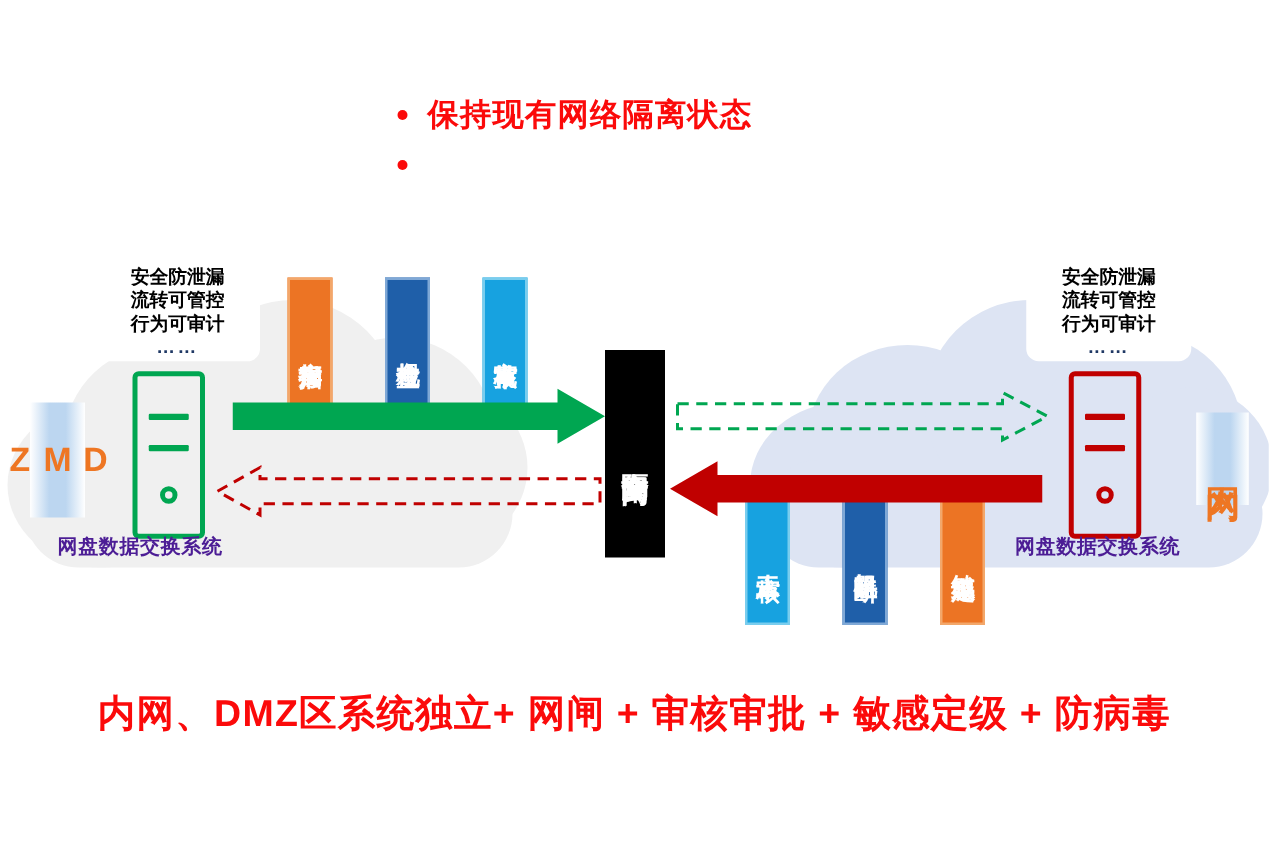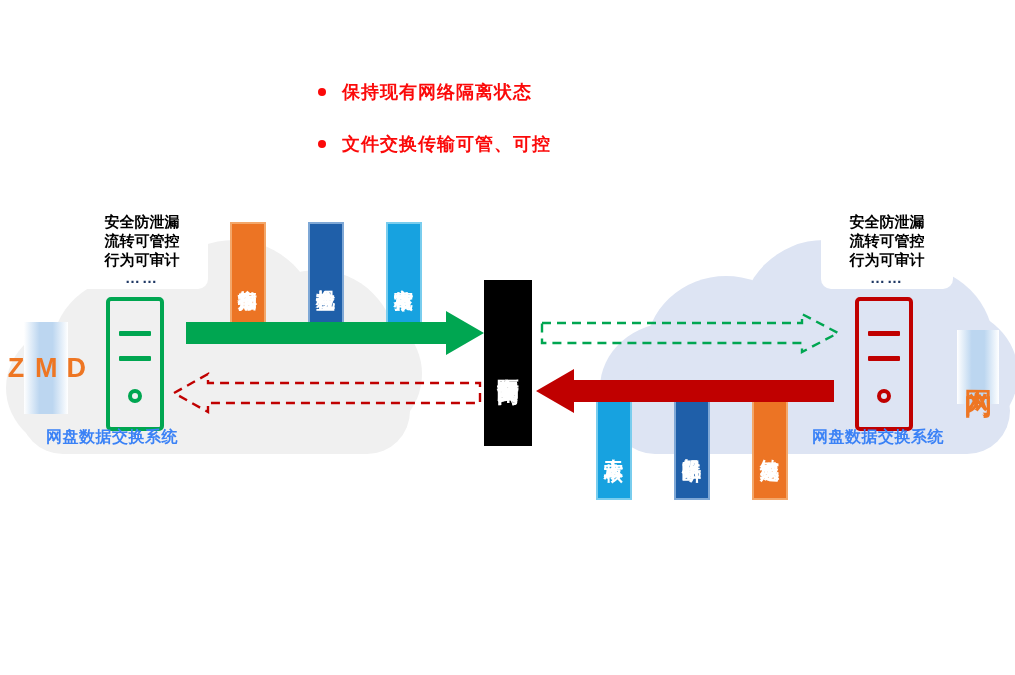--- a/index.html
+++ b/index.html
@@ -13,21 +13,21 @@
   .stage{position:absolute;left:0;top:0;width:1015px;height:675px;}
 
   
   .bullets{position:absolute;left:318px;top:76px;width:480px;}
   .bullet-row{display:flex;align-items:center;margin-bottom:20px;}
   .bullet-dot{
     width:8px;height:8px;border-radius:50%;background:#fb0a0a;
     margin-right:16px;flex:0 0 auto;
   }
   .bullet-text{
-    color:#fb0a0a;font-size:18px;font-weight:bold;letter-spacing:1px;
+    color:#fb0a0a;font-size:25px;font-weight:bold;letter-spacing:1px;
     line-height:32px;white-space:nowrap;
   }
 
   
   .cloud{position:absolute;}
   .cloud span{position:absolute;border-radius:50%;display:block;}
   .cloud-left span{background:#f0f0f0;}
   .cloud-right span{background:#dde4f3;}
 
   
@@ -69,21 +69,21 @@
   }
   .callout .dots{
     text-align:center;color:#1f3864;font-size:15px;font-weight:bold;
     letter-spacing:2px;line-height:14px;margin-top:2px;
   }
   #callout-left{left:76px;top:206px;width:116px;}
   #callout-right{left:821px;top:206px;width:116px;}
 
   
   .sys-caption{
-    position:absolute;color:#3b82f6;font-size:16px;font-weight:bold;
+    position:absolute;color:#4c1d95;font-size:16px;font-weight:bold;
     white-space:nowrap;letter-spacing:0.5px;
   }
   #caption-left{left:46px;top:427px;}
   #caption-right{left:812px;top:427px;}
 
   
   .chip{
     position:absolute;box-sizing:border-box;
     display:flex;align-items:center;justify-content:center;
   }
@@ -145,21 +145,20 @@
     <span style="left:12px;top:132px;width:398px;height:86px;border-radius:44px;"></span>
   </div>
 
   <div class="bullets">
     <div class="bullet-row">
       <div class="bullet-dot"></div>
       <div class="bullet-text">保持现有网络隔离状态</div>
     </div>
     <div class="bullet-row">
       <div class="bullet-dot"></div>
-      <div class="bullet-text">文件交换传输可管、可控</div>
     </div>
   </div>
 
   <div class="zone-box" id="zone-dmz">
     <div class="zt" style="writing-mode:vertical-rl;text-orientation:upright;">D<br>M<br>Z</div>
   </div>
   <div class="zone-box" id="zone-inner">
     <div class="zt" style="writing-mode:vertical-rl;text-orientation:upright;">内网</div>
   </div>
 
@@ -223,14 +222,15 @@
   </svg>
 
   <svg class="arrow" style="left:540px;top:310px;width:300px;height:46px;" viewBox="0 0 300 46">
     <polygon points="2,13 262,13 262,4 298,23 262,42 262,33 2,33" fill="none" stroke="#00a651" stroke-width="2.4" stroke-dasharray="9,6" stroke-linejoin="miter"></polygon>
   </svg>
 
   <svg class="arrow" style="left:534px;top:368px;width:300px;height:46px;" viewBox="0 0 300 46">
     <polygon points="2,23 40,1 40,12 300,12 300,34 40,34 40,45" fill="#c00000"></polygon>
   </svg>
 
+  <div id="summary">内网、DMZ区系统独立+ 网闸 + 审核审批 + 敏感定级 + 防病毒</div>
 
 </div>
 
 </body></html>

